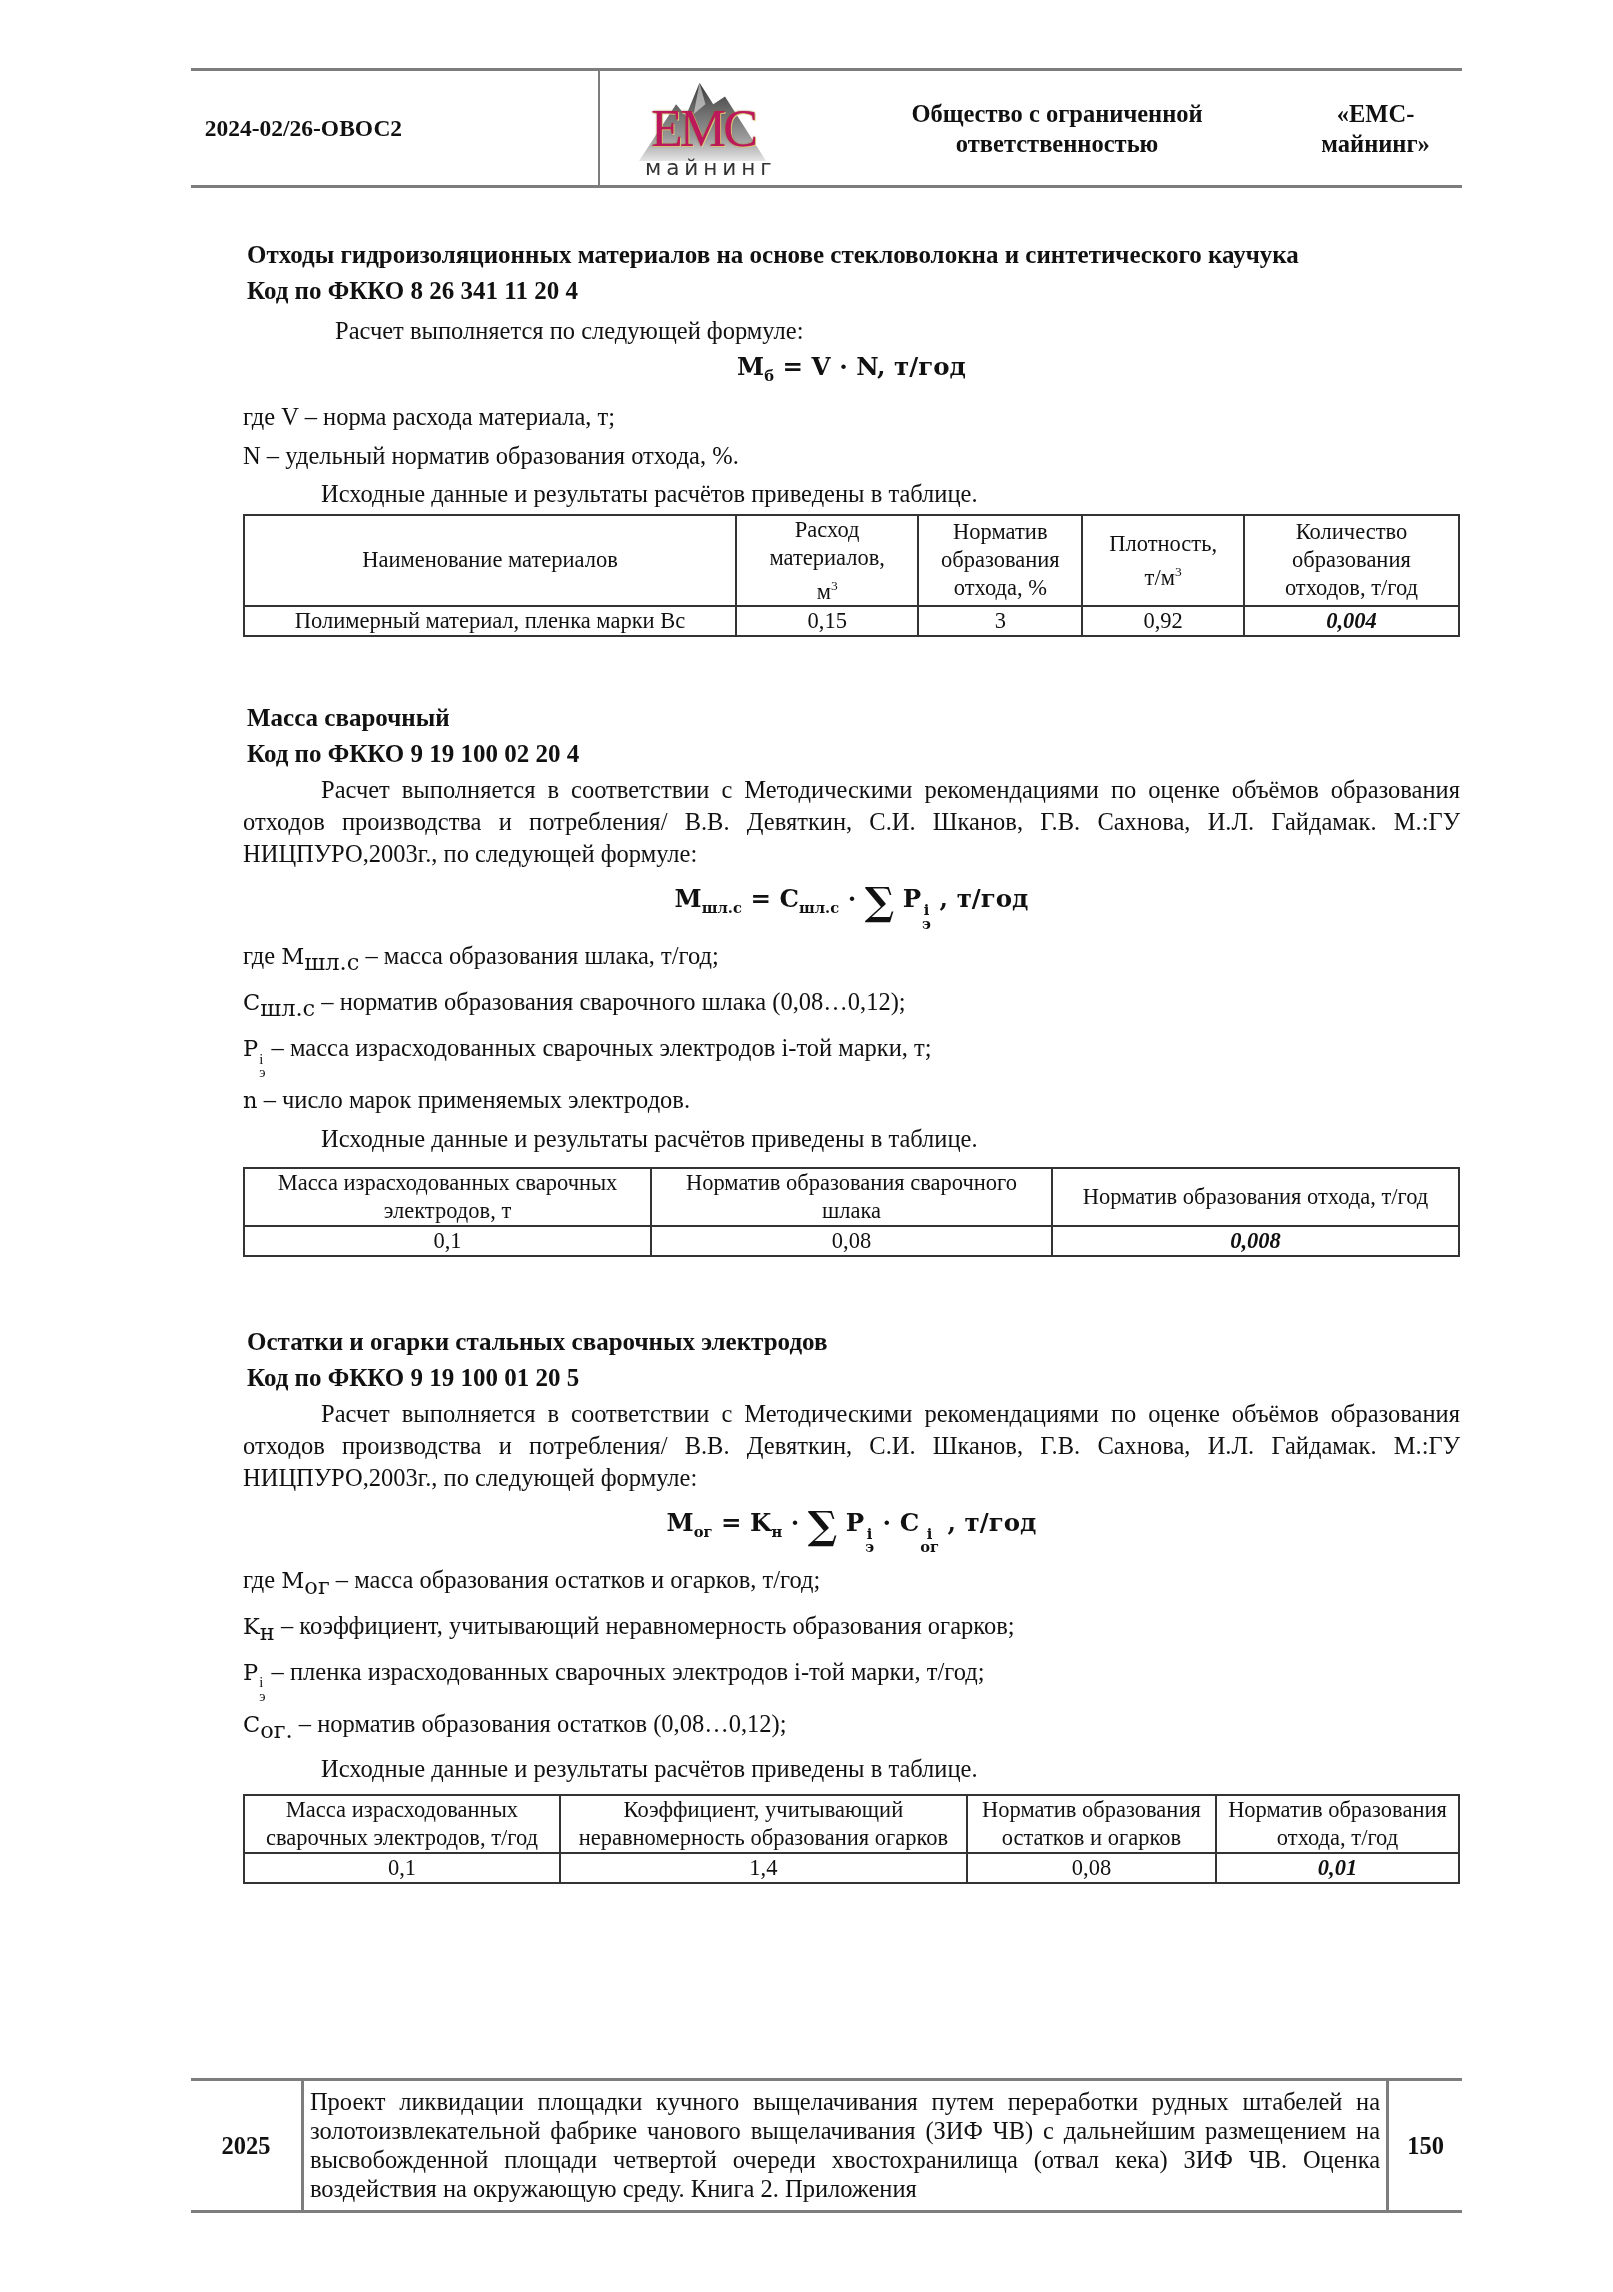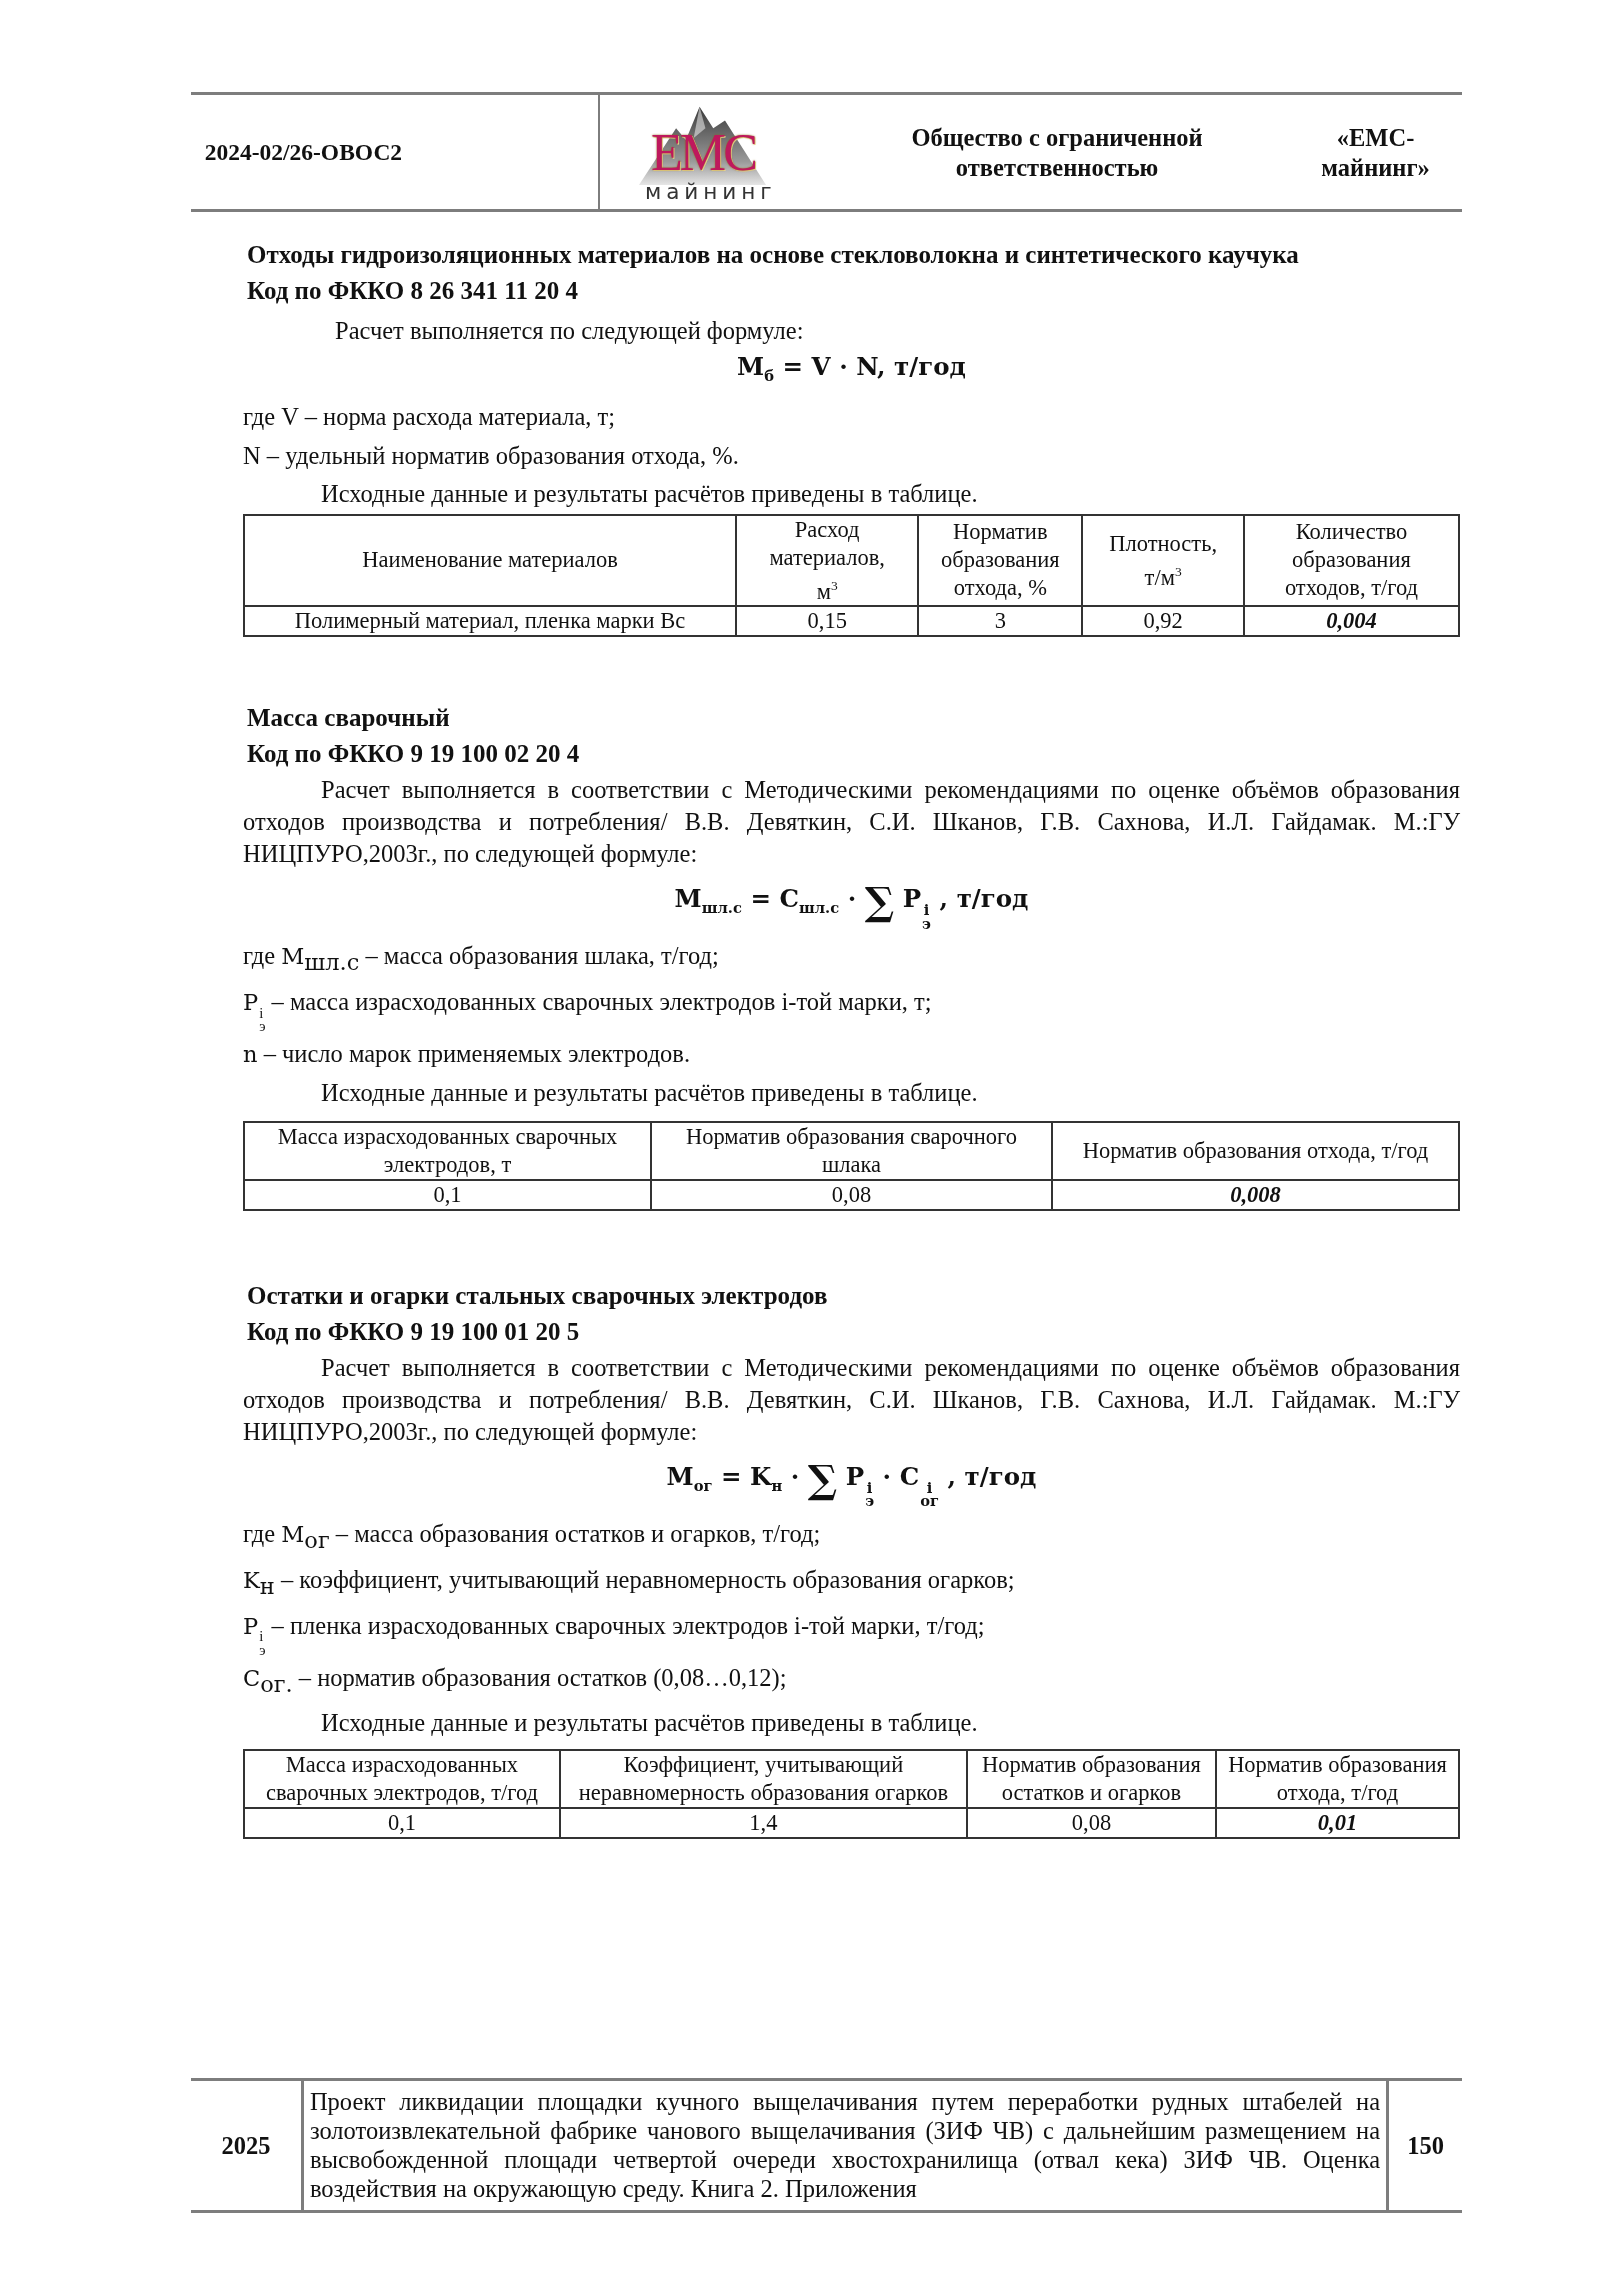--- a/index.html
+++ b/index.html
@@ -1,20 +1,20 @@
 <!DOCTYPE html>
 <html><head>
   <meta charset="utf-8">
   <style>
     html, body { margin: 0; padding: 0; background: #ffffff; }
     body { width: 1613px; height: 2293px; position: relative; overflow: hidden;
            font-family: "Liberation Serif", "DejaVu Serif", serif; color: #111; }
 
     
-    .hdr { position: absolute; left: 191px; top: 92px; width: 1271px; height: 114px;
+    .hdr { position: absolute; left: 191px; top: 68px; width: 1271px; height: 114px;
            border-top: 3.9px solid #7d7d7d; border-bottom: 3.9px solid #7d7d7d; display: flex; justify-content: space-between; }
     .hdr-code { width: 409px; display: flex; align-items: center; padding-left: 13.7px;
                 font-weight: bold; font-size: 23.5px; border-right: 2px solid #7d7d7d; box-sizing: border-box; }
     .hdr-logo { width: 225px; position: relative; }
     .hdr-org { flex: 1; display: flex; align-items: center; justify-content: center;
                font-weight: bold; font-size: 24.5px; line-height: 30px; text-align: center; padding-top: 2px; }
 
     .logo-mtn { position: absolute; left: 29px; top: 3.9px; width: 147px; height: 88px; }
     .logo-emc { position: absolute; left: 51px; top: 25.5px; font-family: "Liberation Serif", serif;
                 font-size: 52px; color: #be185d; letter-spacing: -2.9px; line-height: 63px;
@@ -112,20 +112,21 @@
     <p class="h">Код по ФККО 9 19 100 02 20 4</p>
     <p class="ind2" style="margin-top:3.9px">Расчет выполняется в соответствии с Методическими рекомендациями по оценке объёмов образования отходов производства и потребления/ В.В. Девяткин, С.И. Шканов, Г.В. Сахнова, И.Л. Гайдамак. М.:ГУ НИЦПУРО,2003г., по следующей формуле:</p>
     <div class="formula" style="line-height:57px">
       <span>M</span><sub>шл.с</sub><span> = C</span><sub>шл.с</sub><span> · </span><span class="sum">∑</span>
       <span>P</span><span class="supsub">
           <span>i</span>
           <span>э</span>
         </span><span> , т/год</span>
     </div>
     <p class="def"><span>где </span><span class="sym">M</span><sub class="sym">шл.с</sub><span> – масса образования шлака, т/год;</span></p>
+    <p class="def"><span class="sym">C</span><sub class="sym">шл.с</sub><span> – норматив образования сварочного шлака (0,08…0,12);</span></p>
     <p class="def"><span class="sym">P</span><span class="supsub">
           <span>i</span>
           <span>э</span>
         </span><span> – масса израсходованных сварочных электродов i-той марки, т;</span></p>
     <p class="def"><span class="sym">n</span><span> – число марок применяемых электродов.</span></p>
     <p class="ind2" style="line-height:37px">Исходные данные и результаты расчётов приведены в таблице.</p>
     <table style="margin-top:9.8px">
       <tbody>
           <tr>
         <th style="width:33.5%">Масса израсходованных сварочных электродов, т</th>

